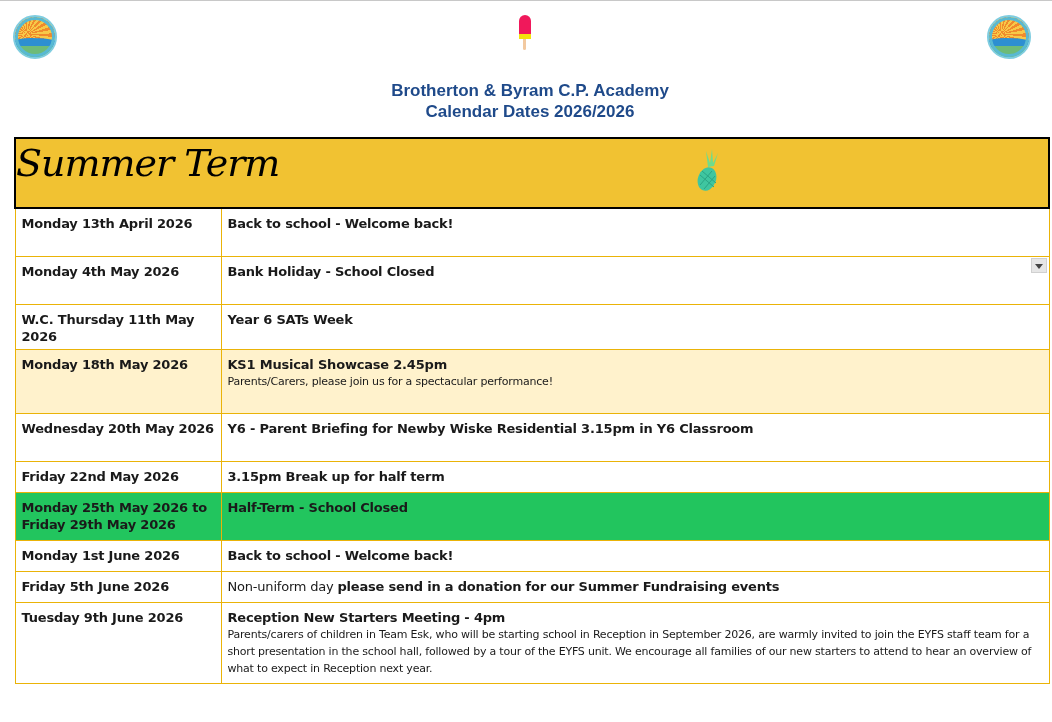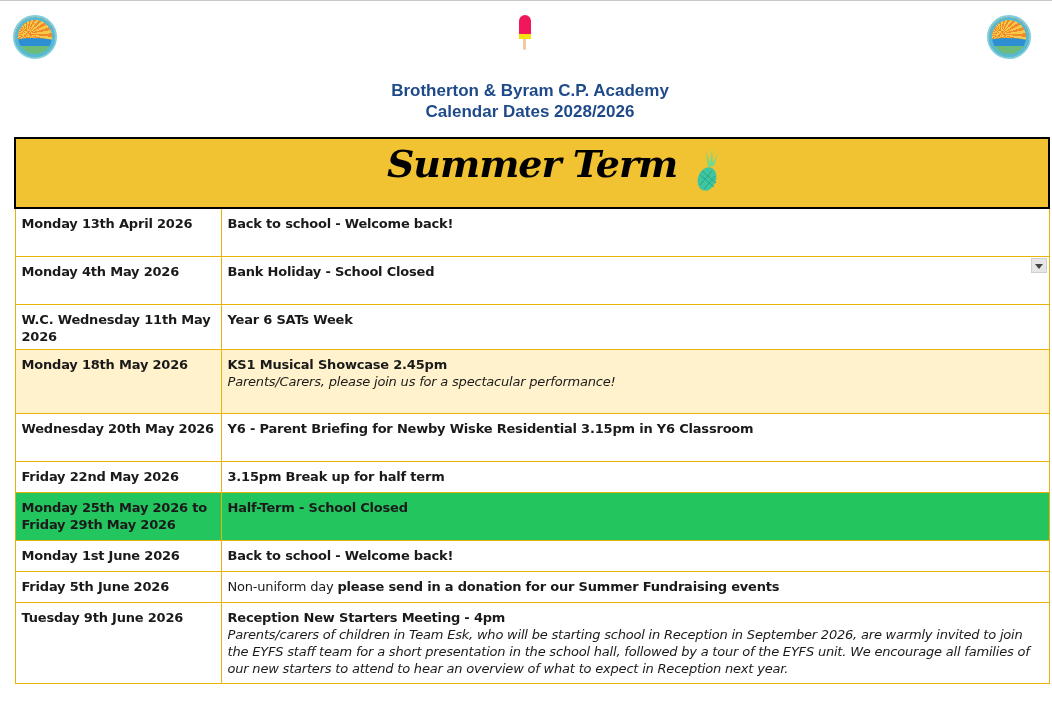--- a/index.html
+++ b/index.html
@@ -28,26 +28,26 @@
 
   .title { position: absolute; left: 0; width: 1052px; text-align: center; top: 63px;
     font-family: "Liberation Sans", sans-serif; font-weight: bold; font-size: 17px; color: #1f4a8a; line-height: 21px; margin-top: 17px; }
   .title div { margin-left: 8px; }
 
   table.cal { position: absolute; left: 14px; top: 137px; width: 1036px; border-collapse: collapse; }
   table.cal td { border: 1px solid #eab308; vertical-align: top; padding: 6px 6px 4px 6px;
     font-family: "DejaVu Sans", sans-serif; font-size: 13px; font-weight: bold; line-height: 17px; letter-spacing: -0.2px; }
   table.cal td.date { width: 193px; }
   .head-cell { background: #f1c232; height: 68px; text-align: center; padding: 0 !important; position: relative; border: 2px solid #000 !important; }
-  .term-title { font-family: "DejaVu Serif", serif; font-style: italic; font-weight: bold; font-size: 38px;
-    color: #000; position: absolute; left: 0; width: 100%; top: 16px; text-align: center; letter-spacing: -1px; }
+  .term-title { font-family: "DejaVu Serif", serif; font-style: italic; font-weight: normal; font-size: 38px;
+    color: #000; position: absolute; left: 0; width: 100%; top: 16px; text-align: left; letter-spacing: -1px; }
   .pineapple { position: absolute; left: 678px; top: 10px; width: 30px; height: 44px; }
   .row-yellow td { background: #22c55e; }
   .row-cream td { background: #fff2cc; }
-  .sub { font-weight: normal; font-style: italic; font-size: 13px; display: block; line-height: 17px; }
+  .sub { font-weight: normal; font-size: 11px; display: block; line-height: 17px; }
   .norm { font-weight: normal; }
   .dropdown { position: absolute; left: 1031px; top: 258px; width: 16px; height: 15px; background: #e6e6e6;
     border: 1px solid #d0d0d0; box-sizing: border-box; }
   .dropdown:after { content: ""; position: absolute; left: 3px; top: 5px; border-left: 4px solid transparent;
     border-right: 4px solid transparent; border-top: 5px solid #444; }
 </style>
 </head>
 <body>
 
 <div class="top-rule"></div>
@@ -65,21 +65,21 @@
 </div>
 <div class="logo right">
   <div class="sky"></div>
     <div class="sea"></div>
     <div class="land"></div>
     <div class="ring"></div>
 </div>
 
 <div class="title">
   <div>Brotherton &amp; Byram C.P. Academy</div>
-  <div>Calendar Dates 2028/2026</div>
+  <div>Calendar Dates 2026/2026</div>
 </div>
 
 <table class="cal">
   <tbody>
       <tr>
     <td colspan="2" class="head-cell">
       <span class="term-title">Summer Term</span>
       <svg class="pineapple" viewBox="0 0 30 44">
         <path d="M14 18 L12 2 L16 14 L18 0 L19 14 L24 4 L20 17 Z" fill="#6fdc8c"></path>
         <ellipse cx="13" cy="30" rx="9" ry="12" transform="rotate(20 13 30)" fill="#3fc6a0"></ellipse>
@@ -89,21 +89,21 @@
   </tr>
   <tr style="height:48px">
     <td class="date">Monday 13th April 2026</td>
     <td>Back to school - Welcome back!</td>
   </tr>
   <tr style="height:48px">
     <td class="date">Monday 4th May 2026</td>
     <td>Bank Holiday - School Closed</td>
   </tr>
   <tr style="height:31px">
-    <td class="date">W.C. Wednesday 11th May 2026</td>
+    <td class="date">W.C. Thursday 11th May 2026</td>
     <td>Year 6 SATs Week</td>
   </tr>
   <tr class="row-cream" style="height:64px">
     <td class="date">Monday 18th May 2026</td>
     <td>
       <span>KS1 Musical Showcase 2.45pm</span>
       <span class="sub">Parents/Carers, please join us for a spectacular performance!</span>
     </td>
   </tr>
   <tr style="height:48px">

